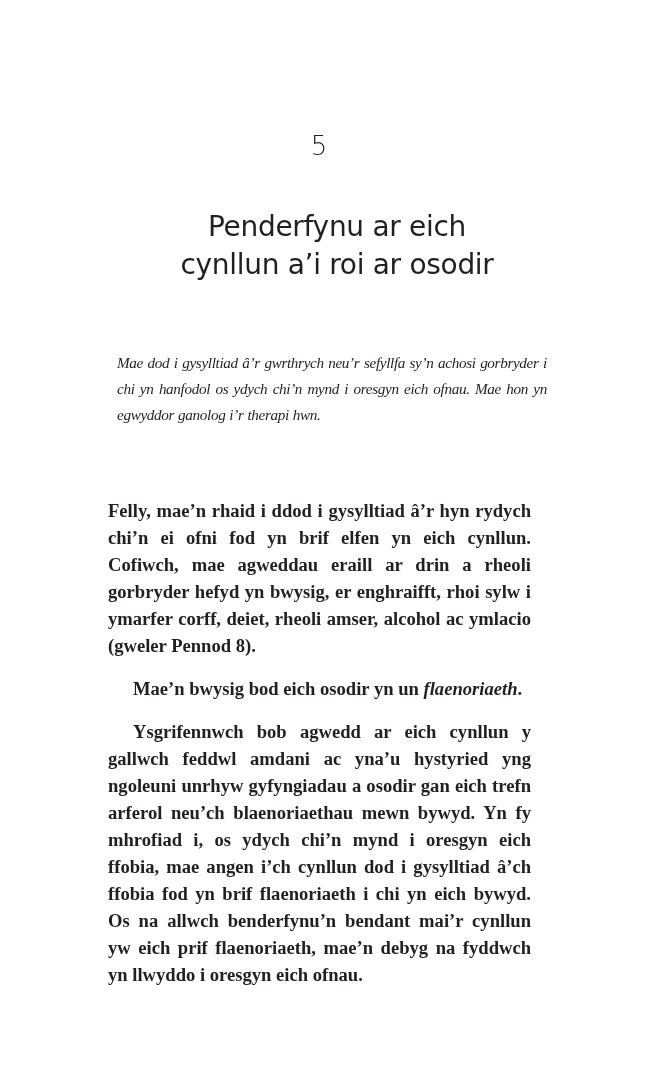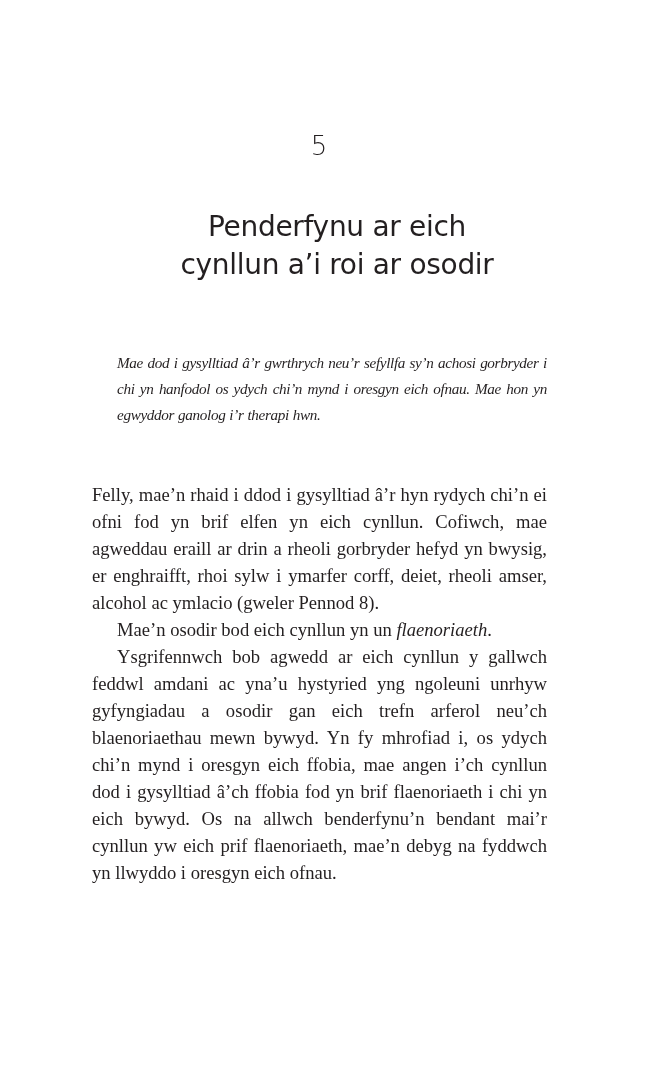--- a/index.html
+++ b/index.html
@@ -63,22 +63,23 @@
       position: absolute;
       top: 481px;
       left: 92px;
       width: 455px;
       font-family: "Liberation Serif", serif;
       font-size: 18.6px;
       line-height: 27px;
       color: #231f20;
     }
     .body-text p {
-      margin: 0;
+      margin: 16px;
       text-align: justify;
+      font-weight: bold;
     }
     .body-text p.indent {
       text-indent: 25px;
     }
     .body-text em {
       font-style: italic;
     }
   </style>
 </head>
 <body>
@@ -89,17 +90,17 @@
 
   <h1 class="chapter-title" style="margin:18px;font-weight:normal;text-align:center;">
     <span>Penderfynu ar eich</span>
     <span>cynllun a’i roi ar osodir</span>
   </h1>
 
   <div class="epigraph">Mae dod i gysylltiad â’r gwrthrych neu’r sefyllfa sy’n achosi gorbryder i chi yn hanfodol os ydych chi’n mynd i oresgyn eich ofnau. Mae hon yn egwyddor ganolog i’r therapi hwn.</div>
 
   <div class="body-text">
     <p>Felly, mae’n rhaid i ddod i gysylltiad â’r hyn rydych chi’n ei ofni fod yn brif elfen yn eich cynllun. Cofiwch, mae agweddau eraill ar drin a rheoli gorbryder hefyd yn bwysig, er enghraifft, rhoi sylw i ymarfer corff, deiet, rheoli amser, alcohol ac ymlacio (gweler Pennod 8).</p>
-    <p class="indent"><span>Mae’n osodir bod eich cynllun yn un </span><em>flaenoriaeth</em><span>.</span></p>
+    <p class="indent"><span>Mae’n bwysig bod eich osodir yn un </span><em>flaenoriaeth</em><span>.</span></p>
     <p class="indent">Ysgrifennwch bob agwedd ar eich cynllun y gallwch feddwl amdani ac yna’u hystyried yng ngoleuni unrhyw gyfyngiadau a osodir gan eich trefn arferol neu’ch blaenoriaethau mewn bywyd. Yn fy mhrofiad i, os ydych chi’n mynd i oresgyn eich ffobia, mae angen i’ch cynllun dod i gysylltiad â’ch ffobia fod yn brif flaenoriaeth i chi yn eich bywyd. Os na allwch benderfynu’n bendant mai’r cynllun yw eich prif flaenoriaeth, mae’n debyg na fyddwch yn llwyddo i oresgyn eich ofnau.</p>
   </div>
 
 </div>
 
 </body></html>

